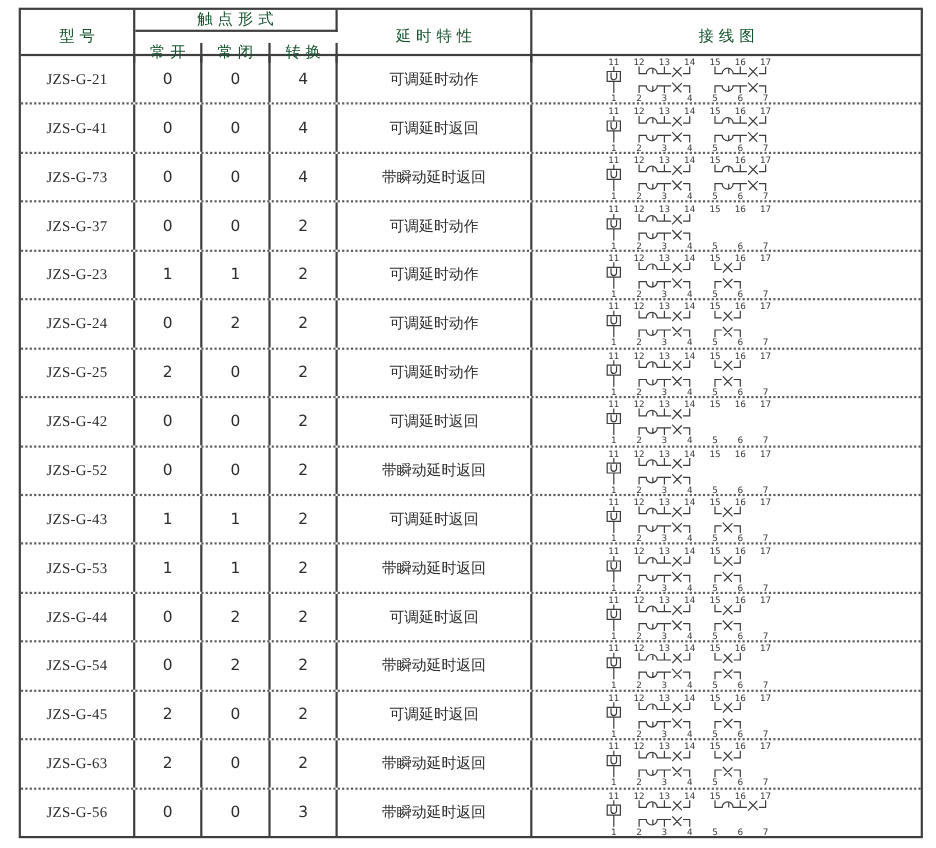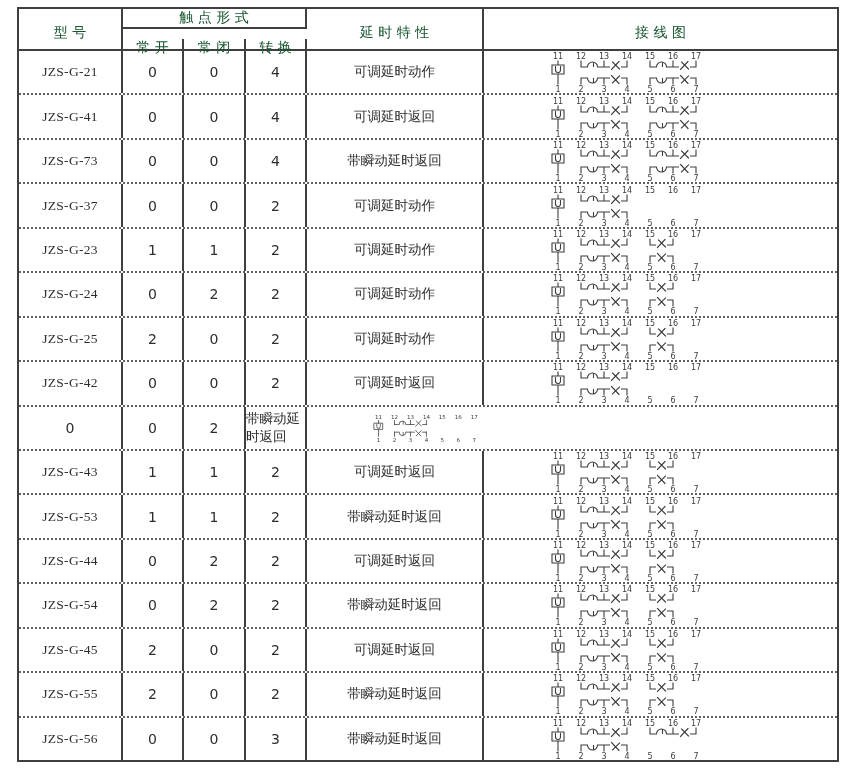--- a/index.html
+++ b/index.html
@@ -324,20 +324,21 @@
                 <text x="54" y="41">3</text>
                 <text x="77" y="41">4</text>
                 <text x="100" y="41">5</text>
                 <text x="123" y="41">6</text>
                 <text x="146" y="41">7</text>
               </g>
             </svg>
           </div>
         </div>
         <div class="row">
+          <div class="cell model">JZS-G-52</div>
           <div class="cell num">0</div>
           <div class="cell num">0</div>
           <div class="cell num">2</div>
           <div class="cell delay">带瞬动延时返回</div>
           <div class="cell diagram">
             <svg class="wiring" width="160" height="42" viewBox="0 0 160 42">
               <g fill="none" stroke="#3c3c3c" stroke-width="1.1" stroke-linecap="square">
                 <path d="M 8 10 V 14 M 2 14 H 14 V 23 H 2 Z M 5.5 15.5 V 19 A 2.5 2.5 0 0 0 10.5 19 V 15.5 M 8 23 V 33 M 31 10 V 16 M 54 10 V 16 M 77 10 V 16 M 31 16 H 36.5 M 48.5 16 H 59.5 M 71.5 16 H 77 M 37.5 16 A 5 5 0 0 1 47.5 16 M 43.5 11.5 V 15.5 M 61.5 18.5 L 69 10.5 M 62.5 11 L 69.5 18 M 31 27 V 33 M 54 27 V 33 M 77 27 V 33 M 31 27 H 36.5 M 48.5 27 H 59.5 M 71.5 27 H 77 M 37.5 27 A 5 5 0 0 0 47.5 27 M 43.5 27.5 V 31.5 M 61.5 24.5 L 69 32.5 M 62.5 32 L 69.5 25 "></path>
               </g>
               <g>
@@ -503,21 +504,21 @@
                 <text x="54" y="41">3</text>
                 <text x="77" y="41">4</text>
                 <text x="100" y="41">5</text>
                 <text x="123" y="41">6</text>
                 <text x="146" y="41">7</text>
               </g>
             </svg>
           </div>
         </div>
         <div class="row">
-          <div class="cell model">JZS-G-55</div>
+          <div class="cell model">JZS-G-63</div>
           <div class="cell num">2</div>
           <div class="cell num">0</div>
           <div class="cell num">2</div>
           <div class="cell delay">带瞬动延时返回</div>
           <div class="cell diagram">
             <svg class="wiring" width="160" height="42" viewBox="0 0 160 42">
               <g fill="none" stroke="#3c3c3c" stroke-width="1.1" stroke-linecap="square">
                 <path d="M 8 10 V 14 M 2 14 H 14 V 23 H 2 Z M 5.5 15.5 V 19 A 2.5 2.5 0 0 0 10.5 19 V 15.5 M 8 23 V 33 M 31 10 V 16 M 54 10 V 16 M 77 10 V 16 M 31 16 H 36.5 M 48.5 16 H 59.5 M 71.5 16 H 77 M 37.5 16 A 5 5 0 0 1 47.5 16 M 43.5 11.5 V 15.5 M 61.5 18.5 L 69 10.5 M 62.5 11 L 69.5 18 M 100 10 V 16 M 123 10 V 16 M 100 16 H 105.5 M 117.5 16 H 123 M 107.5 18.5 L 115 10.5 M 108.5 11 L 115.5 18 M 31 27 V 33 M 54 27 V 33 M 77 27 V 33 M 31 27 H 36.5 M 48.5 27 H 59.5 M 71.5 27 H 77 M 37.5 27 A 5 5 0 0 0 47.5 27 M 43.5 27.5 V 31.5 M 61.5 24.5 L 69 32.5 M 62.5 32 L 69.5 25 M 100 27 V 33 M 123 27 V 33 M 100 27 H 105.5 M 117.5 27 H 123 M 107.5 24.5 L 115 32.5 M 108.5 32 L 115.5 25 "></path>
               </g>
               <g>

